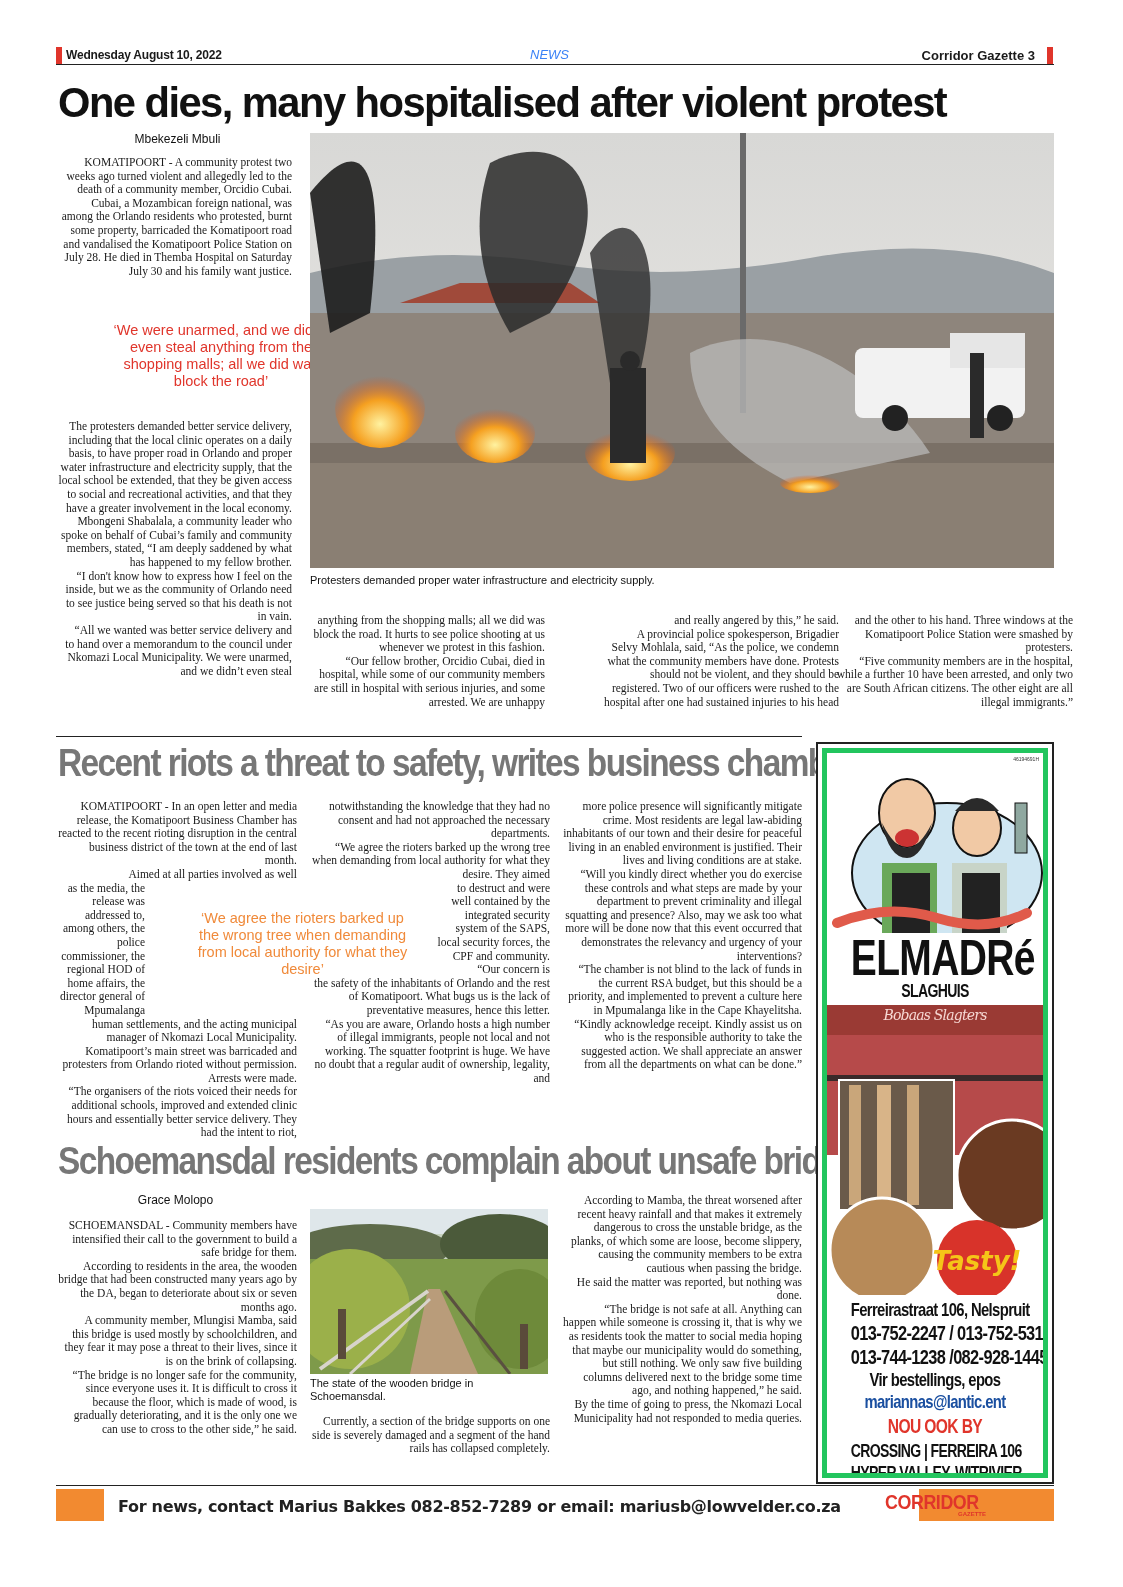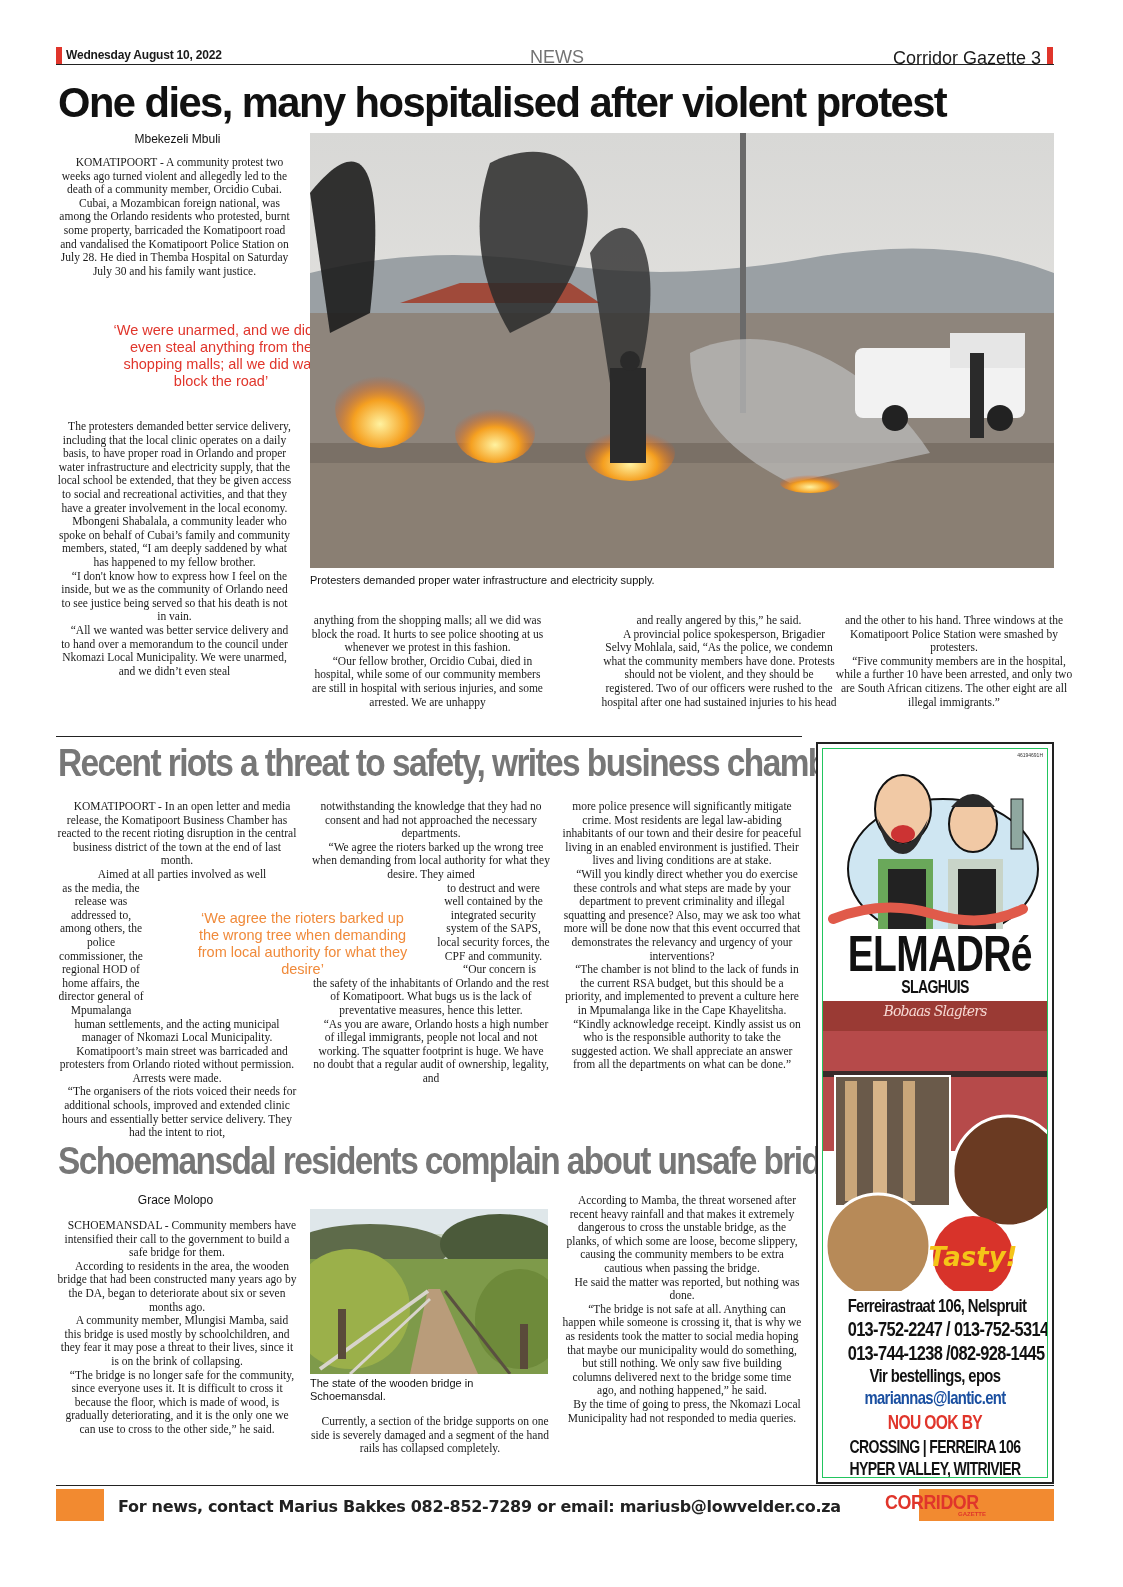--- a/index.html
+++ b/index.html
@@ -3,47 +3,47 @@
 <meta charset="utf-8">
 <style>
   * { box-sizing: border-box; margin: 0; padding: 0; }
   html, body { width: 1123px; height: 1587px; background: #ffffff; overflow: hidden; }
   body { position: relative; font-family: "Liberation Serif", serif; color: #1a1a1a; }
 
   .abs { position: absolute; }
   .hdr-red-l { position:absolute; left:56px; top:47px; width:6px; height:17px; background:#e0352b; }
   .hdr-red-r { position:absolute; left:1047px; top:47px; width:6px; height:17px; background:#e0352b; }
   .hdr-date { position:absolute; left:66px; top:48px; font-family:"Liberation Sans", sans-serif; font-weight:bold; font-size:12px; letter-spacing:-0.2px; }
-  .hdr-section { position:absolute; left:530px; top:47px; font-family:"Liberation Sans", sans-serif; font-size:18px; color:#737373; }
-  .hdr-page { position:absolute; right:82px; top:48px; font-family:"Liberation Sans", sans-serif; font-weight:normal; font-size:18px; }
+  .hdr-section { position:absolute; left:530px; top:47px; font-family:"Liberation Sans", sans-serif; font-size:13px; color:#3b82f6;font-style:italic; }
+  .hdr-page { position:absolute; right:88px; top:48px; font-family:"Liberation Sans", sans-serif; font-weight:bold; font-size:13px; }
   .hdr-rule { position:absolute; left:56px; top:64px; width:998px; height:1px; background:#222; }
 
   .headline-main { position:absolute; left:58px; top:78px; width:1000px; font-family:"Liberation Sans", sans-serif; font-size:43px; letter-spacing:-1.6px; transform:scaleX(0.97); transform-origin:left; color:#111; white-space:nowrap; }
 
   .byline { font-family:"Liberation Sans", sans-serif; font-size:12px; text-align:center; color:#111; }
 
-  .col { position:absolute; font-size:11.5px; line-height:13.6px; text-align:center; }
+  .col { position:absolute; font-size:11.5px; line-height:13.6px; text-align:right; }
   .col p { text-indent:10px; }
   .col p.noindent { text-indent:0; }
 
   .pullquote { position:absolute; font-family:"Liberation Sans", sans-serif; font-size:14.5px; line-height:17px; text-align:center; }
   .pq-red { color:#e0352b; }
   .pq-orange { color:#f08a3a; }
 
   .caption { position:absolute; font-family:"Liberation Sans", sans-serif; font-size:11px; line-height:13px; color:#111; }
 
   .photo { position:absolute; overflow:hidden; }
 
   .rule { position:absolute; background:#222; }
 
   .headline-2 { position:absolute; font-family:"Liberation Sans", sans-serif; font-size:38px; letter-spacing:-1.8px; color:#777; white-space:nowrap; transform:scaleX(0.88); transform-origin:left; }
 
   
   .ad-outer { position:absolute; left:816px; top:742px; width:238px; height:742px; border:2px solid #222; background:#fff; }
-  .ad-inner { position:absolute; left:4px; top:4px; right:4px; bottom:4px; border:1px solid #22c55e; overflow:hidden; }
+  .ad-inner { position:absolute; left:4px; top:4px; right:4px; bottom:4px; border:5px solid #22c55e; overflow:hidden; }
   .ad-code { position:absolute; right:4px; top:3px; font-family:"Liberation Sans", sans-serif; font-size:5px; color:#333; }
   .ad-text { position:absolute; left:0; width:100%; text-align:center; font-family:"Liberation Sans", sans-serif; font-weight:bold; letter-spacing:-0.8px; transform:scaleX(0.78); transform-origin:center; white-space:nowrap; }
 
   
   .footer { position:absolute; left:56px; top:1489px; width:998px; height:32px; background:#f28a30; }
   .footer-white { position:absolute; left:48px; top:0; width:815px; height:32px; background:#fff; }
   .footer-text { position:absolute; left:118px; top:1497px; font-family:"DejaVu Sans", sans-serif; font-weight:bold; font-size:16px; letter-spacing:-0.3px; color:#222; white-space:nowrap; }
   .footer-logo { position:absolute; left:885px; top:1490px; font-family:"Liberation Sans", sans-serif; font-weight:bold; font-size:21px; color:#e0352b; letter-spacing:-0.5px; transform:scaleX(0.85); transform-origin:left; }
   .footer-logo-sub { position:absolute; left:958px; top:1511px; font-family:"Liberation Sans", sans-serif; font-weight:bold; font-size:6px; color:#e0352b; }
   .footer-rule { position:absolute; left:56px; top:1485px; width:998px; height:1px; background:#222; }

